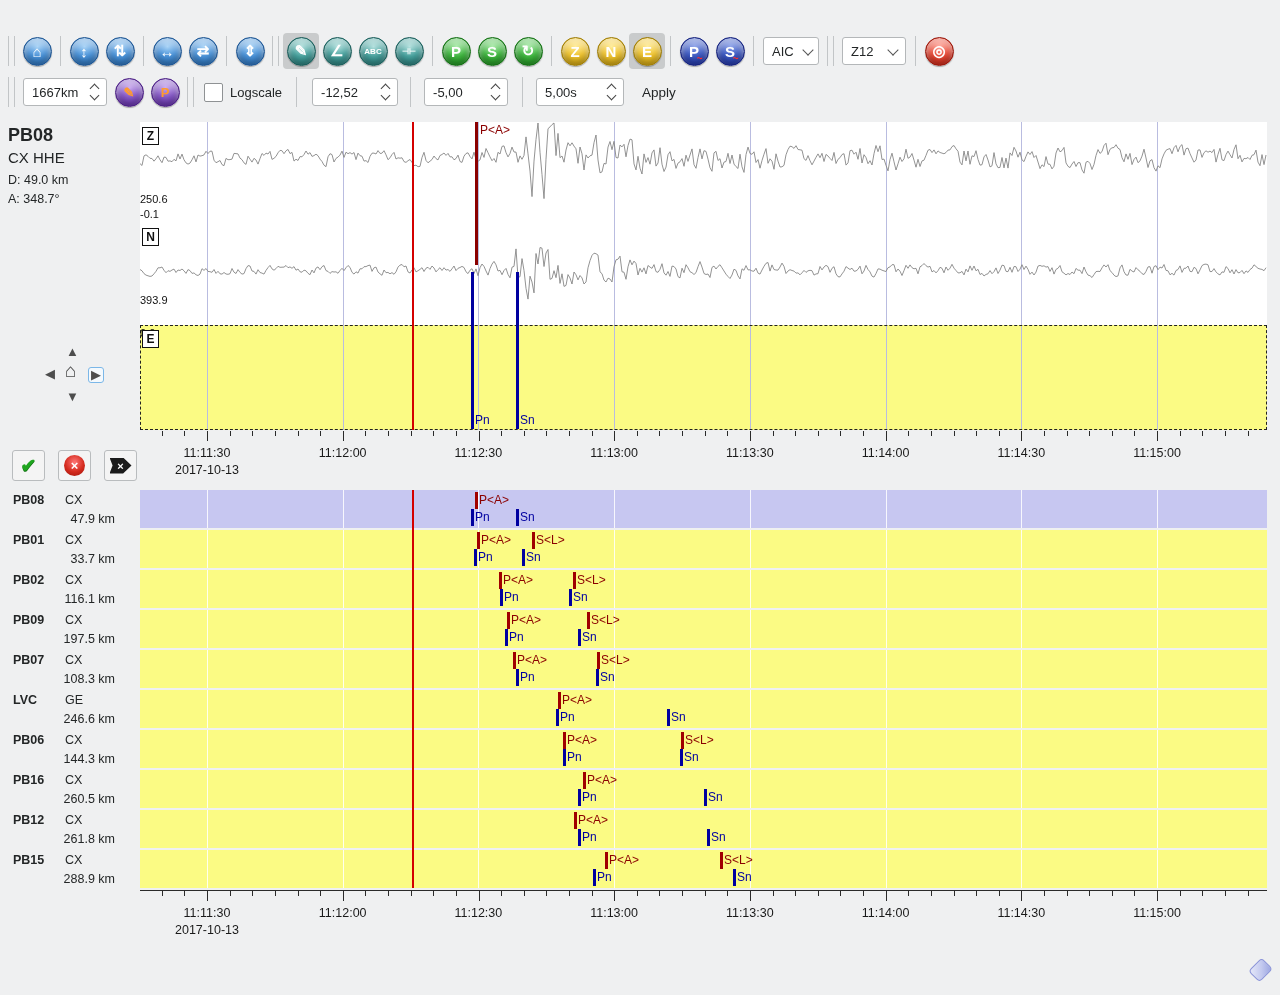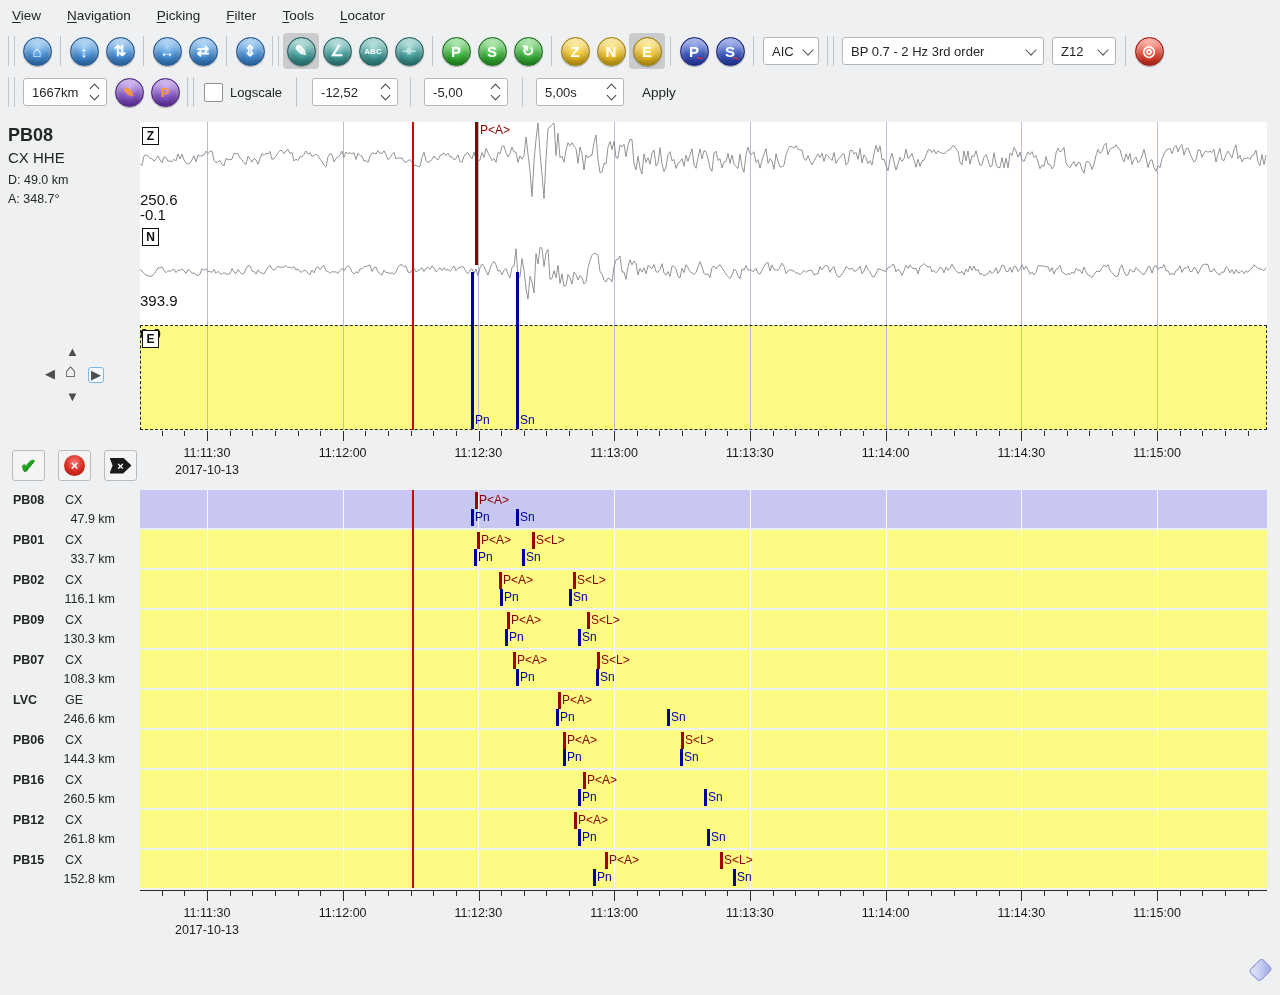--- a/index.html
+++ b/index.html
@@ -74,21 +74,21 @@
         clip-path:polygon(0 0,62% 0,100% 50%,62% 100%,0 100%,14% 50%);}
 
   
   #traceview{position:absolute;left:140px;top:122px;width:1127px;height:308px;background:#fff;}
   .gridv{position:absolute;top:0;width:1px;height:308px;background:#babdе2;background:#b9bce0;}
   .eblock{position:absolute;left:0;top:203px;width:1127px;height:105px;background:#fbfb84;}
   .eborder{position:absolute;left:0;top:203px;width:1127px;height:105px;box-sizing:border-box;
            border:1px dashed #222;}
   .chanbox{position:absolute;left:2px;width:15px;height:16px;background:#fff;border:1.5px solid #111;
            font-weight:bold;font-size:12px;display:flex;align-items:center;justify-content:center;color:#111;}
-  .amp{position:absolute;left:0px;font-size:15px;color:#111;line-height:15px;white-space:pre;}
+  .amp{position:absolute;left:0px;font-size:11px;color:#111;line-height:15px;white-space:pre;}
   .vline{position:absolute;}
   .plabel{position:absolute;font-size:12px;white-space:pre;}
 
   
   .time-axis{position:absolute;left:140px;width:1127px;height:52px;}
   .axline{position:absolute;left:0;top:0;width:1127px;height:1px;background:#2a2a2a;}
   .tick{position:absolute;background:#2a2a2a;width:1px;}
   .alabel{position:absolute;font-size:12.5px;color:#1a1a1a;width:100px;text-align:center;}
 
   
@@ -105,28 +105,20 @@
 
   
   #size-grip{position:absolute;left:1251px;top:962px;width:17px;height:14px;
       background:linear-gradient(135deg,#e7eaf9 0%,#c3c9ef 55%,#9aa4e0 100%);
       border:1px solid #8a93d8;border-radius:4px;transform:rotate(-45deg);}
 </style>
 </head>
 <body>
 
 <div id="app">
-  <div class="menubar" id="menubar">
-      <span class="mitem"><u>V</u>iew</span>
-      <span class="mitem"><u>N</u>avigation</span>
-      <span class="mitem"><u>P</u>icking</span>
-      <span class="mitem"><u>F</u>ilter</span>
-      <span class="mitem"><u>T</u>ools</span>
-      <span class="mitem"><u>L</u>ocator</span>
-    </div>
   <div class="toolbar" id="toolbar1">
       <div class="thandle"></div>
       <div class="tool">
         <div class="circ pal-blue">⌂</div>
       </div>
       <div class="tsep"></div>
       <div class="tool">
         <div class="circ pal-blue">↕</div>
       </div>
       <div class="tool">
@@ -182,24 +174,20 @@
       </div>
       <div class="tool">
         <div class="circ pal-navy">S<span class="wavemark">~</span></div>
       </div>
       <div class="tsep"></div>
       <div class="combo" style="width: 56px;">
         <span>AIC</span>
         <span class="chev"></span>
       </div>
       <div class="thandle"></div>
-      <div class="combo" style="width: 202px;">
-        <span>BP 0.7 - 2 Hz  3rd order</span>
-        <span class="chev"></span>
-      </div>
       <div class="combo" style="width: 64px;">
         <span>Z12</span>
         <span class="chev"></span>
       </div>
       <div class="tsep"></div>
       <div class="tool">
         <div class="circ pal-red">◎</div>
       </div>
     </div>
 
@@ -372,39 +360,39 @@
       <div class="slbl-net" style="top: 3px;">CX</div>
       <div class="slbl-dist" style="top: 22px;">47.9 km</div>
       <div class="slbl-code" style="top: 43px;">PB01</div>
       <div class="slbl-net" style="top: 43px;">CX</div>
       <div class="slbl-dist" style="top: 62px;">33.7 km</div>
       <div class="slbl-code" style="top: 83px;">PB02</div>
       <div class="slbl-net" style="top: 83px;">CX</div>
       <div class="slbl-dist" style="top: 102px;">116.1 km</div>
       <div class="slbl-code" style="top: 123px;">PB09</div>
       <div class="slbl-net" style="top: 123px;">CX</div>
-      <div class="slbl-dist" style="top: 142px;">130.3 km</div>
+      <div class="slbl-dist" style="top: 142px;">197.5 km</div>
       <div class="slbl-code" style="top: 163px;">PB07</div>
       <div class="slbl-net" style="top: 163px;">CX</div>
       <div class="slbl-dist" style="top: 182px;">108.3 km</div>
       <div class="slbl-code" style="top: 203px;">LVC</div>
       <div class="slbl-net" style="top: 203px;">GE</div>
       <div class="slbl-dist" style="top: 222px;">246.6 km</div>
       <div class="slbl-code" style="top: 243px;">PB06</div>
       <div class="slbl-net" style="top: 243px;">CX</div>
       <div class="slbl-dist" style="top: 262px;">144.3 km</div>
       <div class="slbl-code" style="top: 283px;">PB16</div>
       <div class="slbl-net" style="top: 283px;">CX</div>
       <div class="slbl-dist" style="top: 302px;">260.5 km</div>
       <div class="slbl-code" style="top: 323px;">PB12</div>
       <div class="slbl-net" style="top: 323px;">CX</div>
       <div class="slbl-dist" style="top: 342px;">261.8 km</div>
       <div class="slbl-code" style="top: 363px;">PB15</div>
       <div class="slbl-net" style="top: 363px;">CX</div>
-      <div class="slbl-dist" style="top: 382px;">152.8 km</div>
+      <div class="slbl-dist" style="top: 382px;">288.9 km</div>
     </div>
   <div id="overview">
       <div class="ovrow" style="top: 0px; background: rgb(199, 199, 241);">
         <div class="ovgrid" style="left: 67px;"></div>
         <div class="ovgrid" style="left: 202.7px;"></div>
         <div class="ovgrid" style="left: 338.4px;"></div>
         <div class="ovgrid" style="left: 474.1px;"></div>
         <div class="ovgrid" style="left: 609.8px;"></div>
         <div class="ovgrid" style="left: 745.6px;"></div>
         <div class="ovgrid" style="left: 881.3px;"></div>

